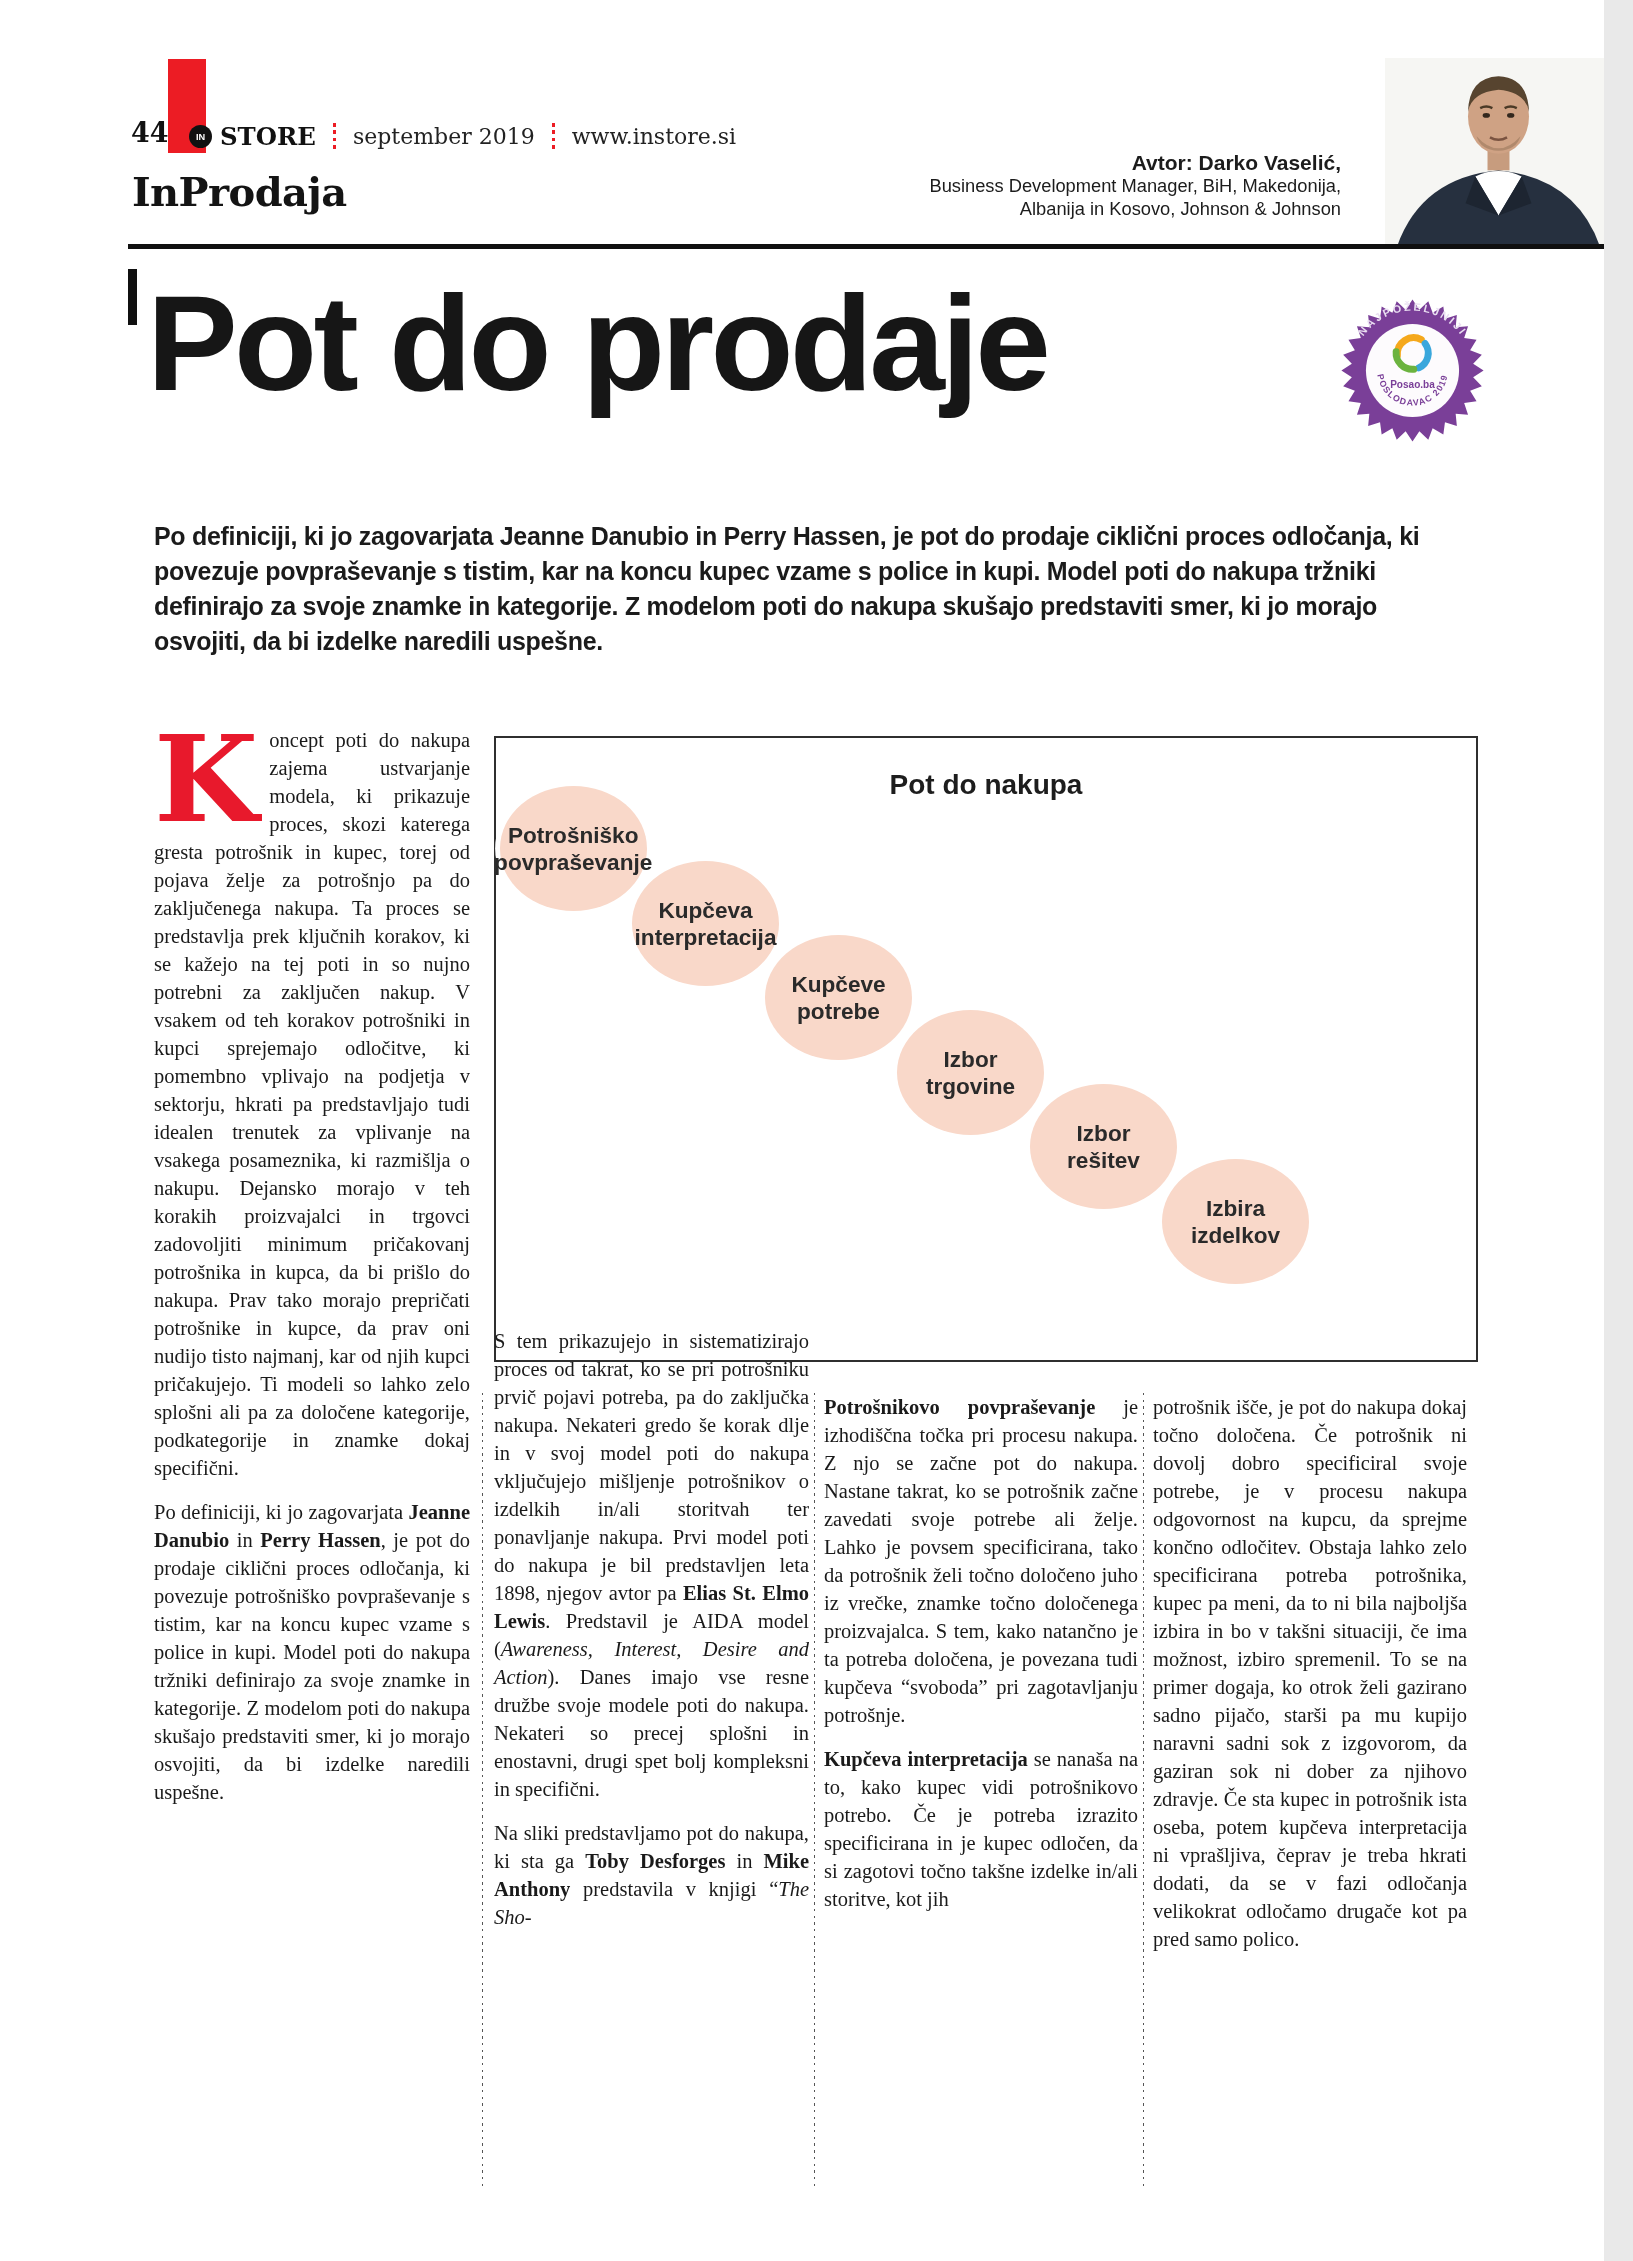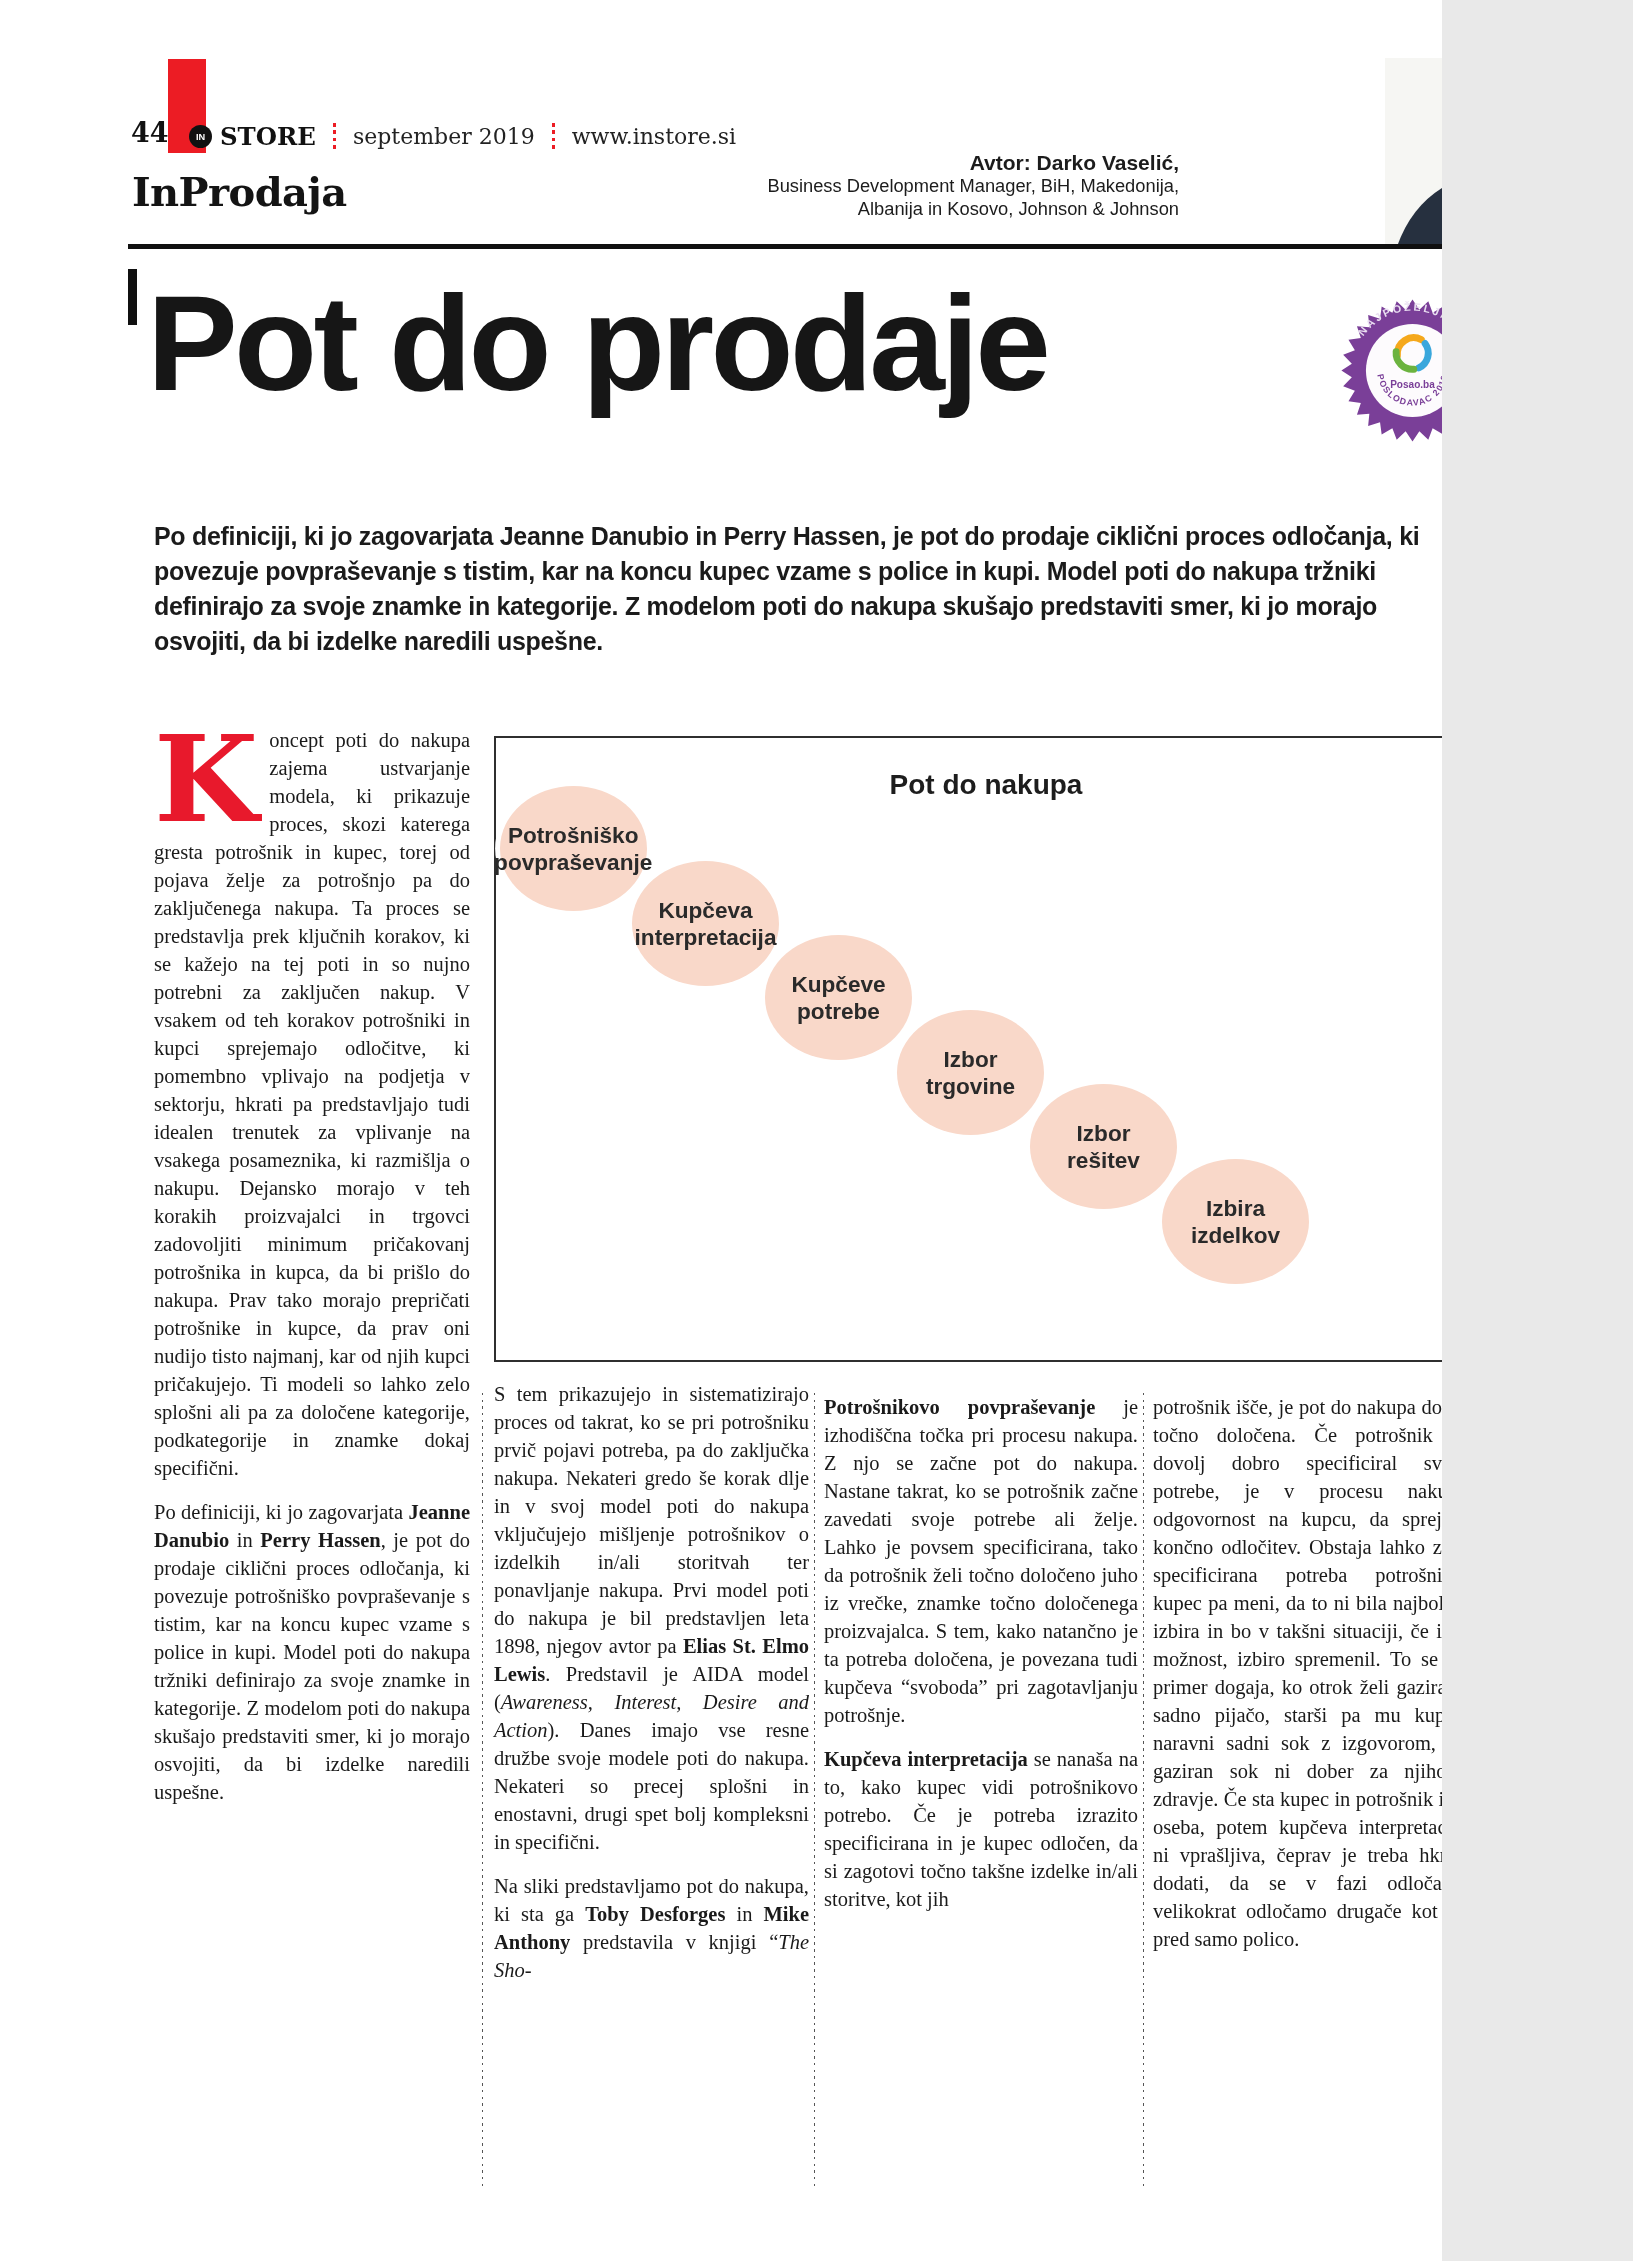--- a/index.html
+++ b/index.html
@@ -1,16 +1,16 @@
 <!DOCTYPE html>
 <html lang="sl" style="font-size:9.8px"><head>
 <meta charset="utf-8">
 <style>
   html,body{margin:0;padding:0;background:#e9e9e9;}
-  .page{position:relative;width:1442px;height:2261px;background:#ffffff;overflow:hidden;
+  .page{position:relative;width:1604px;height:2261px;background:#ffffff;overflow:hidden;
         font-family:"Liberation Serif",serif;color:#1a1a1a;}
 
   
   .pgnum{position:absolute;left:131px;top:117px;font-family:"DejaVu Serif",serif;
          font-weight:bold;font-size:27px;color:#111;}
   .redrect{position:absolute;left:168px;top:59px;width:38px;height:94px;background:#ec1c24;}
   .inlogo{position:absolute;left:189px;top:125px;width:23px;height:23px;border-radius:50%;
           background:#111;color:#fff;display:flex;align-items:center;justify-content:center;
           font-family:"Liberation Sans",sans-serif;font-weight:bold;font-size:9.2px;}
   .brandline{position:absolute;left:220px;top:122px;display:flex;align-items:center;gap:17px;}
@@ -38,21 +38,21 @@
   
   .intro{position:absolute;left:154px;top:519px;width:1276px;
          font-family:"Liberation Sans",sans-serif;font-weight:bold;font-size:25px;
          line-height:35px;letter-spacing:-0.3px;color:#1b1b1b;}
 
   
   .bodycol{position:absolute;font-size:20.5px;line-height:28px;text-align:justify;
            hyphens:auto;-webkit-hyphens:auto;color:#1a1a1a;}
   .bodycol p{margin:0 0 16px 0;}
   #col1{left:154px;top:726px;width:316px;}
-  #col2{left:494px;top:1380px;width:315px;}
+  #col2{left:494px;top:1327px;width:315px;}
   #col3{left:824px;top:1393px;width:314px;}
   #col4{left:1153px;top:1393px;width:314px;}
   .b{font-weight:bold;}
   .i{font-style:italic;}
   .dropcap{float:left;color:#e8192c;font-family:"DejaVu Serif",serif;font-weight:bold;
            font-size:120px;line-height:92px;padding:7.3px 11px 0 0;}
   .vsep{position:absolute;top:1393px;width:1.2px;height:794px;
         background:repeating-linear-gradient(to bottom,#555 0 2.4px,transparent 2.4px 6.7px);}
   #sep1{left:482px;} #sep2{left:814px;} #sep3{left:1143px;}
 

